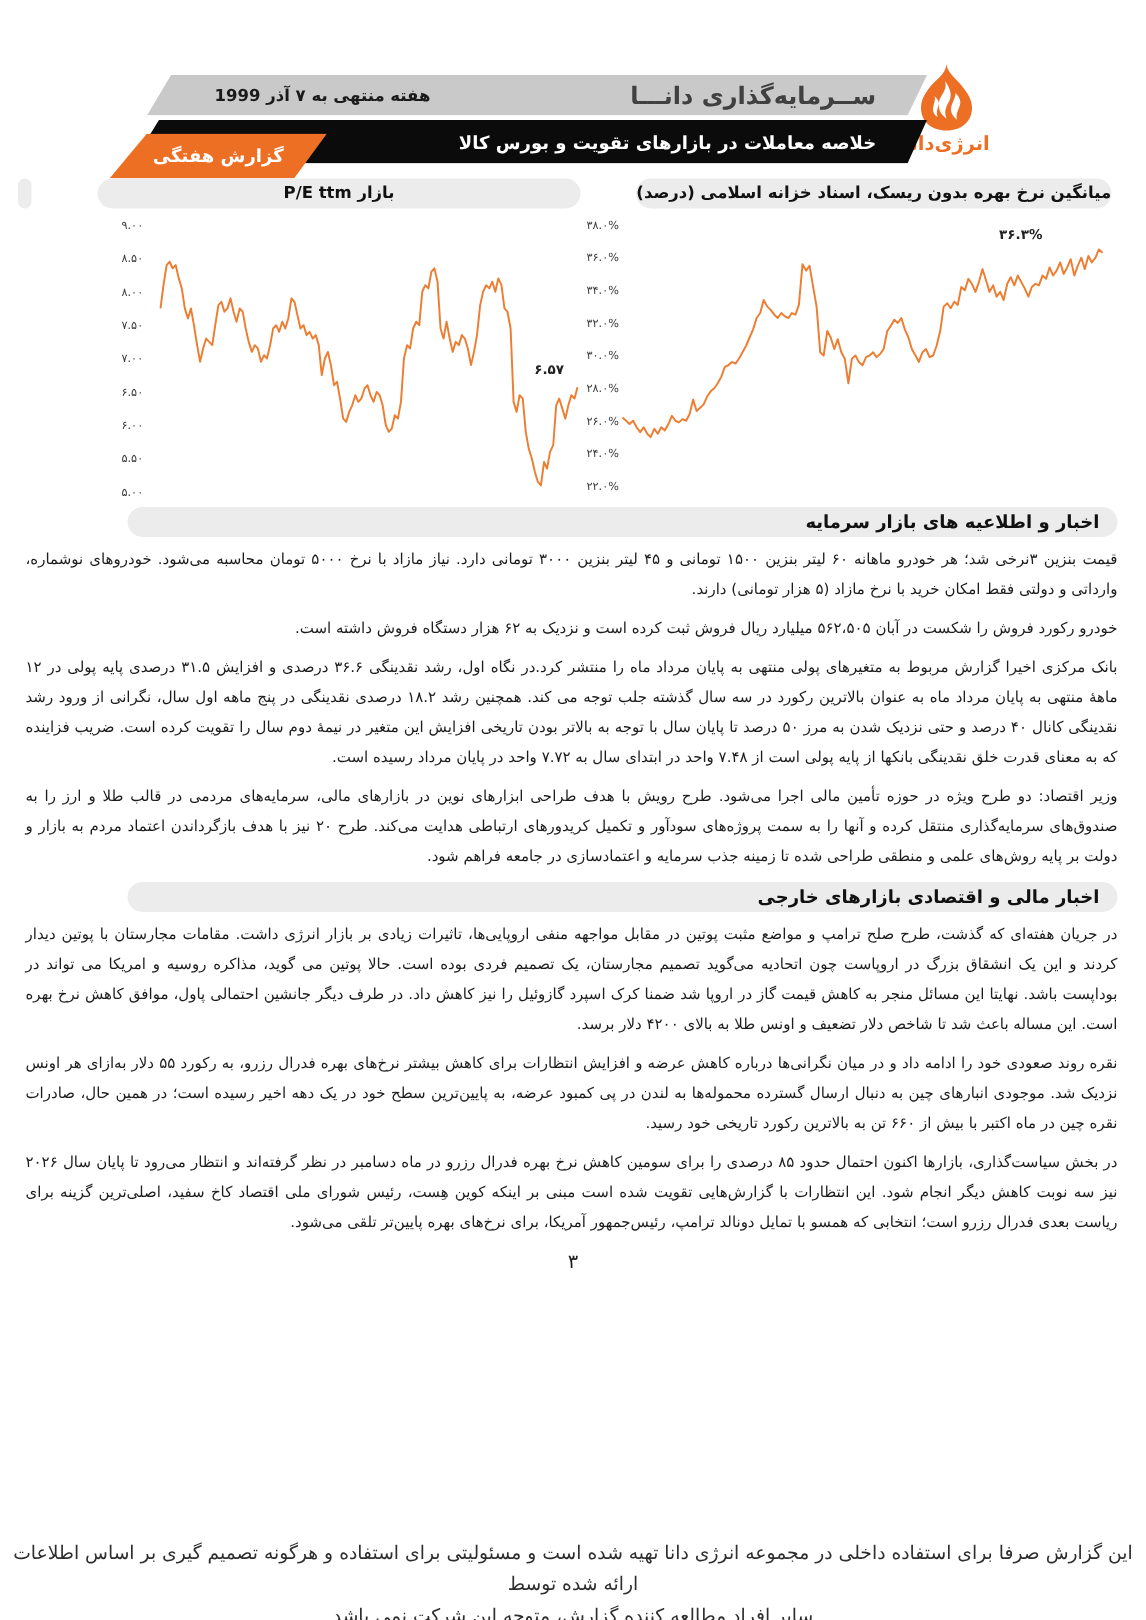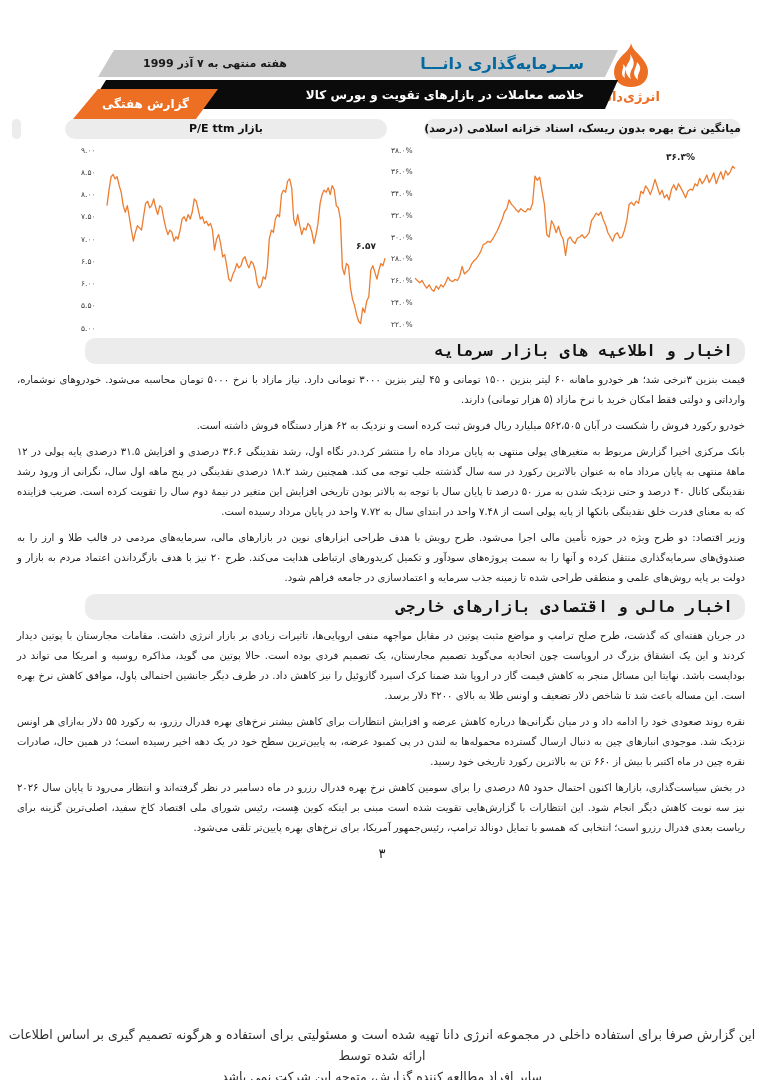--- a/index.html
+++ b/index.html
@@ -9,21 +9,21 @@
   }
   
   .logo{position:absolute;top:42px;right:100px;width:66px;text-align:center;}
   .logo svg{display:block;margin:0 auto;}
   .logo-text{font-size:13px;font-weight:bold;color:#ED6F24;margin-top:1px;letter-spacing:-0.5px;}
   .gray-band{
     position:absolute;top:50px;right:146px;left:98px;height:27px;background:#c9c9c9;
     clip-path:polygon(16px 0,100% 0,calc(100% - 13px) 100%,0 100%);
     display:flex;align-items:center;justify-content:space-between;padding:0 34px 0 45px;box-sizing:border-box;
   }
-  .brand{font-size:16px;font-weight:bold;color:#0369a1;}
+  .brand{font-size:16px;font-weight:bold;color:#404040;}
   .week{font-size:11px;font-weight:bold;color:#1a1a1a;}
   .black-band{
     position:absolute;top:80px;right:146px;left:88px;height:29px;background:#0b0b0b;
     clip-path:polygon(18px 0,100% 0,calc(100% - 13px) 100%,0 100%);
     display:flex;align-items:center;justify-content:center;padding-left:184px;box-sizing:border-box;
   }
   .black-band span{color:#ffffff;font-size:12px;font-weight:bold;}
   .orange-tag{
     position:absolute;top:89px;left:73px;width:145px;height:30px;background:#ED6F24;
     clip-path:polygon(25px 0,100% 0,calc(100% - 22px) 100%,0 100%);
@@ -41,21 +41,21 @@
   }
   .chart-col.treasury .chart-title{width:317px;margin-left:0;margin-right:0;}
   .plot{display:block;margin-top:1px;}
   .plot text.tick{font-size:7.5px;fill:#3a3a3a;direction:ltr;}
   .plot text.endlabel{font-size:9px;font-weight:bold;fill:#222;direction:ltr;}
   .pill-sliver{position:absolute;top:119px;left:12px;width:9px;height:20px;background:#ececec;border-radius:6px;}
   
   .sections{position:absolute;top:332px;left:0;right:0;}
   .section-pill{
     margin:6px 19px 0 85px;background:#ececec;border-radius:10px;
-    font-size:16px;font-weight:bold;color:#111;padding:3px 12px;font-family:Liberation Mono, monospace;
+    font-size:12px;font-weight:bold;color:#111;padding:3px 12px;
   }
   .para{margin:6px 19px 0 17px;font-size:10px;line-height:20px;text-align:justify;color:#1c1c1c;}
   .page-number{text-align:center;font-size:13px;color:#1c1c1c;margin-top:8px;}
   
   .footer{position:absolute;left:0;right:0;top:1024px;text-align:center;color:#2e2e2e;font-size:12.5px;line-height:21px;}
 </style>
 </head>
 <body>
 
 <div class="page">

